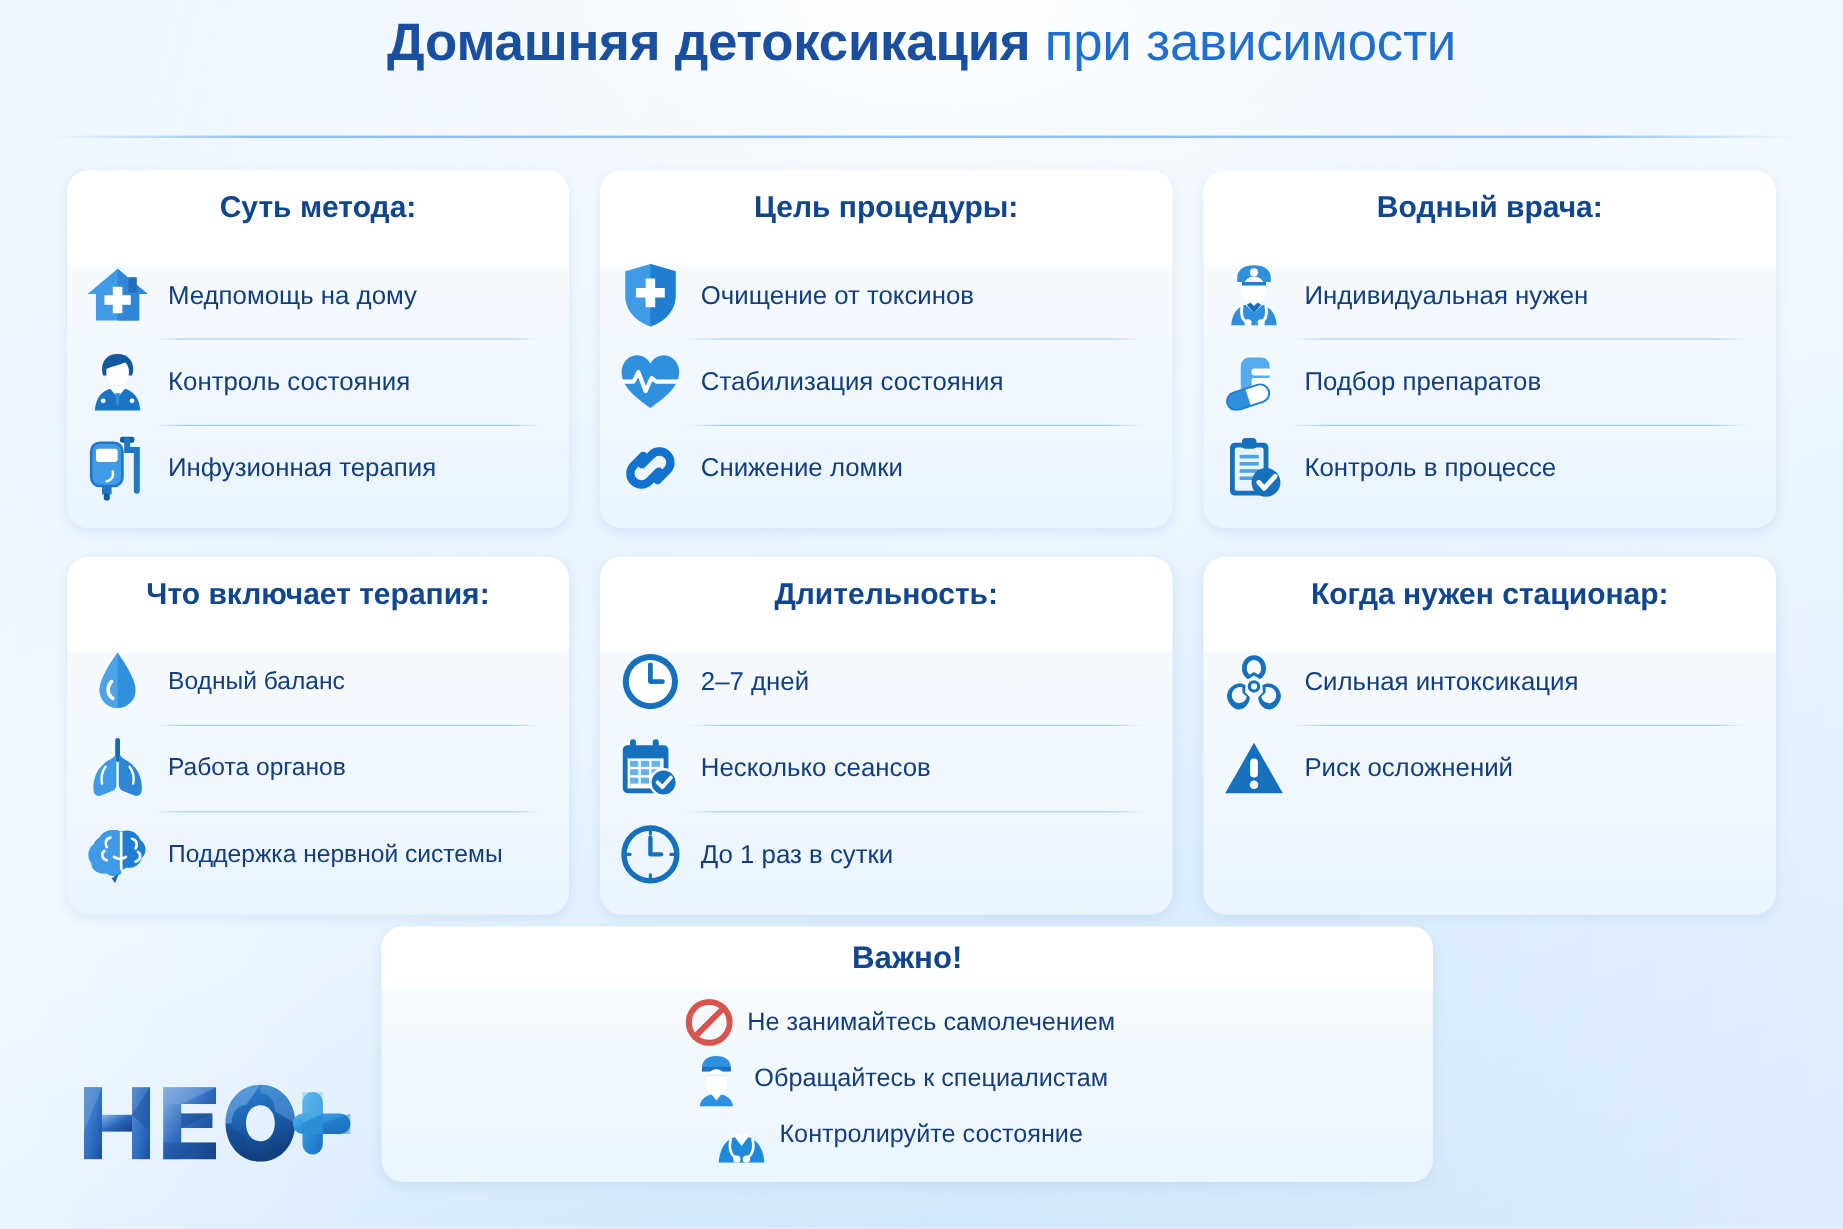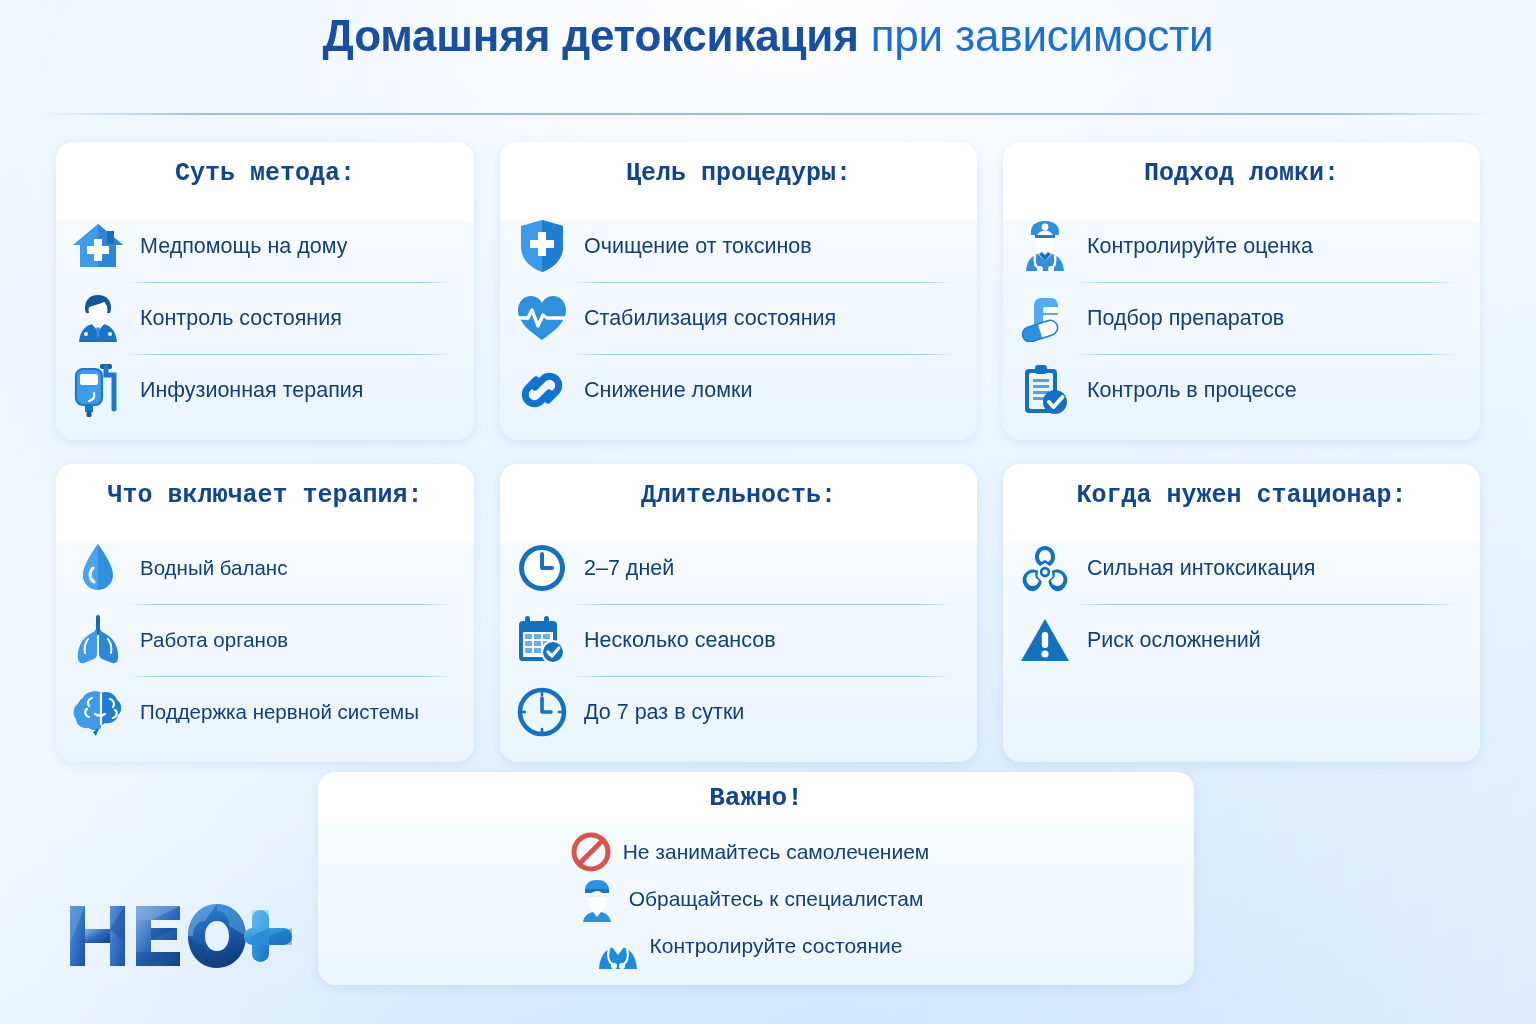--- a/index.html
+++ b/index.html
@@ -36,21 +36,21 @@
         display:grid;grid-template-columns:418px 1fr 1fr;gap:24px 26px;}
   .card{
     border-radius:18px;overflow:hidden;
     background:linear-gradient(180deg,#ffffff 0%,#ffffff 26%,#f5fafe 27%,#eff7fe 70%,#e9f4fe 100%);
     box-shadow:0 3px 10px rgba(70,130,190,.13), 0 1px 0 rgba(255,255,255,.9) inset;
   }
   .card-head{
     height:62px;display:flex;align-items:center;justify-content:center;
     background:#ffffff;
   }
-  .card-title{font-size:25px;font-weight:700;color:#10458f;white-space:nowrap;font-family:Liberation Mono, monospace;}
+  .card-title{font-size:25px;font-weight:700;color:#10458f;white-space:nowrap;}
   .card-body{padding:6px 20px 14px 14px;}
   .row{display:flex;align-items:center;gap:14px;height:72px;position:relative;}
   .row + .row::before{
     content:"";position:absolute;left:58px;right:4px;top:0;height:1px;
     background:linear-gradient(90deg, rgba(150,200,240,0) 0%, rgba(150,200,240,.9) 8%, rgba(150,200,240,.9) 92%, rgba(150,200,240,0) 100%);
   }
   .ico{width:56px;min-width:56px;height:56px;display:flex;align-items:center;justify-content:center;}
   .ico svg{display:block;}
   .row-label{font-size:21.5px;color:#123e7d;line-height:1.15;}
 
@@ -169,39 +169,39 @@
             </g>
           </svg>
         </span>
         <span class="row-label">Снижение ломки</span>
       </div>
     </div>
   </div>
 
   <div class="card c3">
     <div class="card-head">
-      <div class="card-title">Подход ломки:</div>
+      <div class="card-title">Водный врача:</div>
     </div>
     <div class="card-body">
       <div class="row">
         <span class="ico">
           <svg width="52" height="54" viewBox="0 0 52 54">
             <path d="M26 2c10 0 14 5 14 11v3H12v-3C12 7 16 2 26 2z" fill="#2f8fdb"></path>
             <circle cx="26" cy="8" r="3.4" fill="#ffffff"></circle>
             <ellipse cx="26" cy="23" rx="10" ry="11.5" fill="#ffffff"></ellipse>
             <path d="M16 16h20v3H16z" fill="#1f7ed2"></path>
             <path d="M7 52c1-11 6-15 12-17l7 7 7-7c6 2 11 6 12 17z" fill="#2f8fdb"></path>
             <path d="M20 35l6 7 6-7-3-2-3 3-3-3z" fill="#1b6fb8"></path>
             <path d="M16 36c-1 7 0 12 4 13" stroke="#ffffff" stroke-width="2.4" fill="none"></path>
             <circle cx="21" cy="50" r="3" fill="#ffffff"></circle>
             <path d="M36 36c1 7 0 12-4 13" stroke="#ffffff" stroke-width="2.4" fill="none"></path>
             <circle cx="32" cy="50" r="3" fill="#ffffff"></circle>
           </svg>
         </span>
-        <span class="row-label">Контролируйте оценка</span>
+        <span class="row-label">Индивидуальная нужен</span>
       </div>
       <div class="row">
         <span class="ico">
           <svg width="54" height="48" viewBox="0 0 54 48">
             <rect x="16" y="4" width="24" height="32" rx="7" fill="#55aaf0"></rect>
             <rect x="25" y="13" width="16" height="6" rx="2" fill="#ffffff"></rect>
             <rect x="25" y="21" width="16" height="10" rx="2" fill="#ffffff"></rect>
             <g transform="rotate(-18 27 36)">
               <rect x="4" y="28" width="36" height="15" rx="7.5" fill="#2f90dd"></rect>
               <path d="M22 28h11a7.5 7.5 0 0 1 0 15H22z" fill="#ffffff"></path>
@@ -325,21 +325,21 @@
             <circle cx="26" cy="26" r="22" fill="none" stroke="#1570bd" stroke-width="4.5"></circle>
             <path d="M26 12v14h9" stroke="#1570bd" stroke-width="3.6" fill="none" stroke-linecap="round" stroke-linejoin="round"></path>
             <g stroke="#1570bd" stroke-width="2.6" stroke-linecap="round">
               <path d="M26 6v3"></path>
                 <path d="M26 43v3"></path>
                 <path d="M6 26h3"></path>
                 <path d="M43 26h3"></path>
             </g>
           </svg>
         </span>
-        <span class="row-label">До 7 раз в сутки</span>
+        <span class="row-label">До 1 раз в сутки</span>
       </div>
     </div>
   </div>
 
   <div class="card c6">
     <div class="card-head">
       <div class="card-title">Когда нужен стационар:</div>
     </div>
     <div class="card-body">
       <div class="row">

